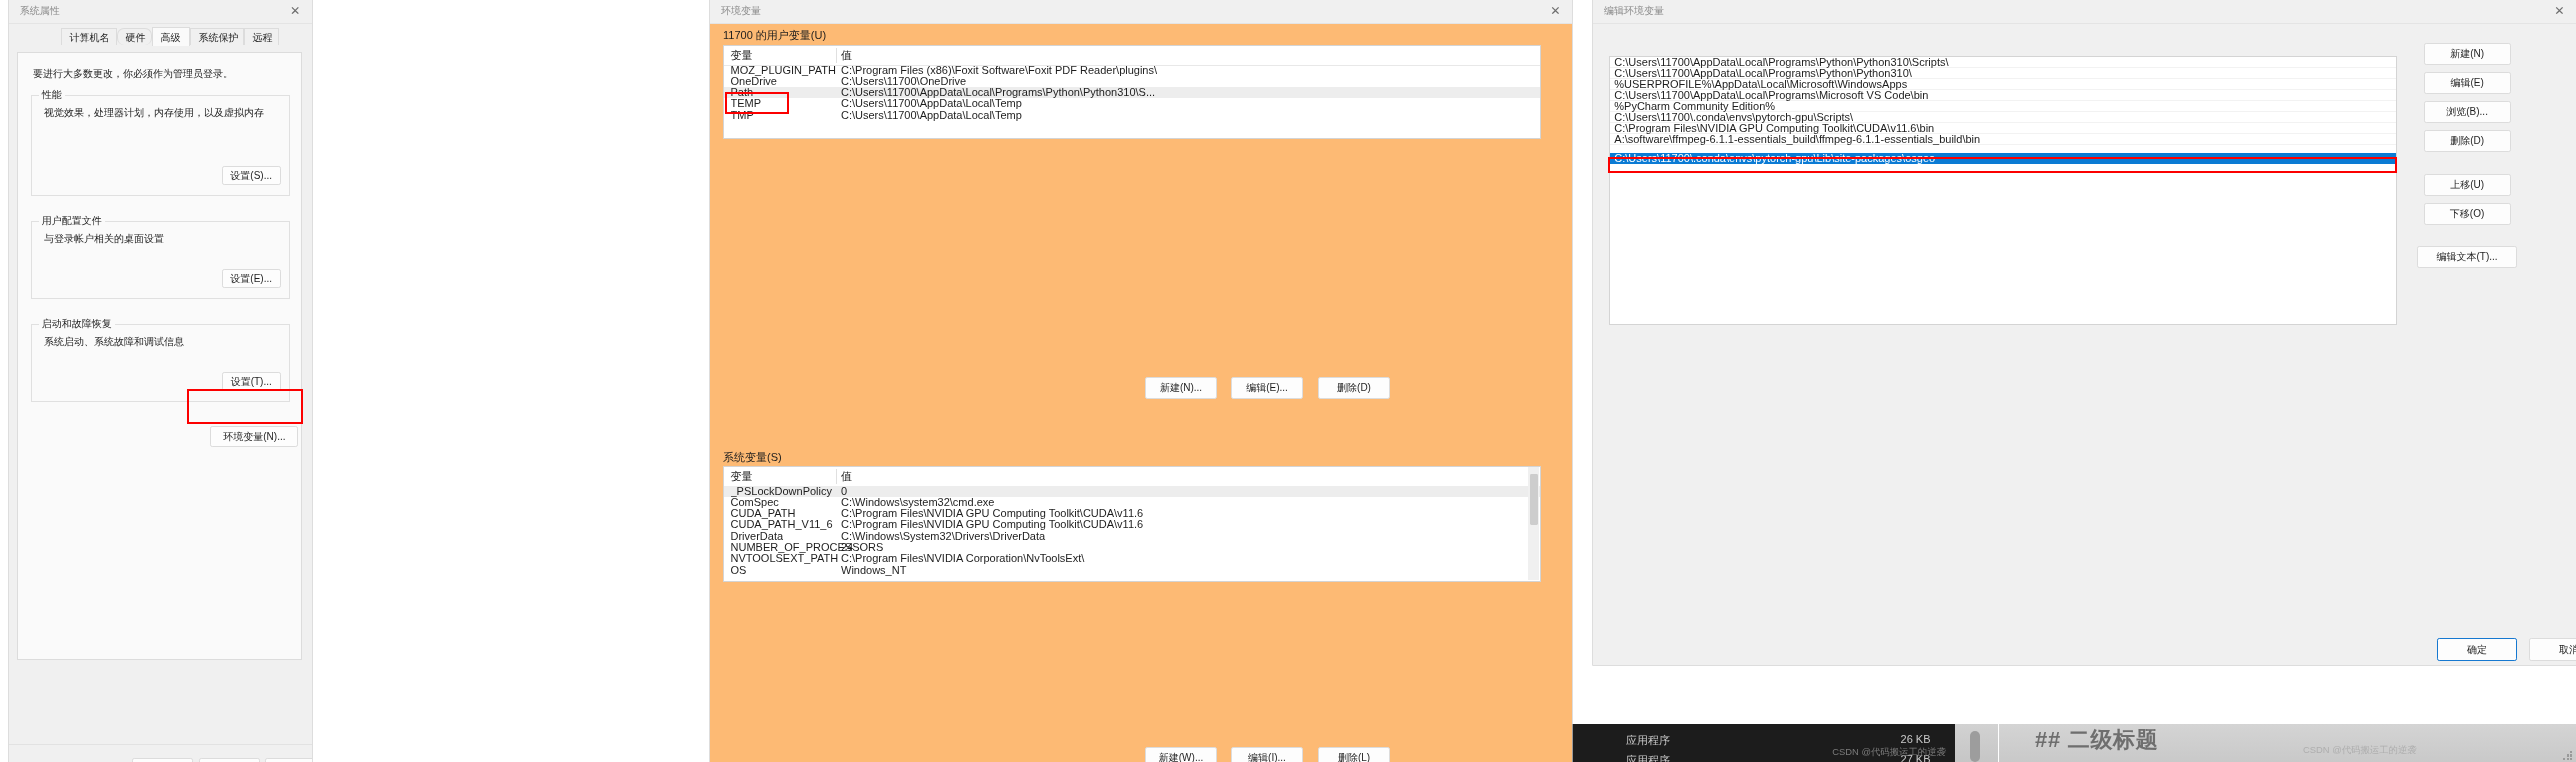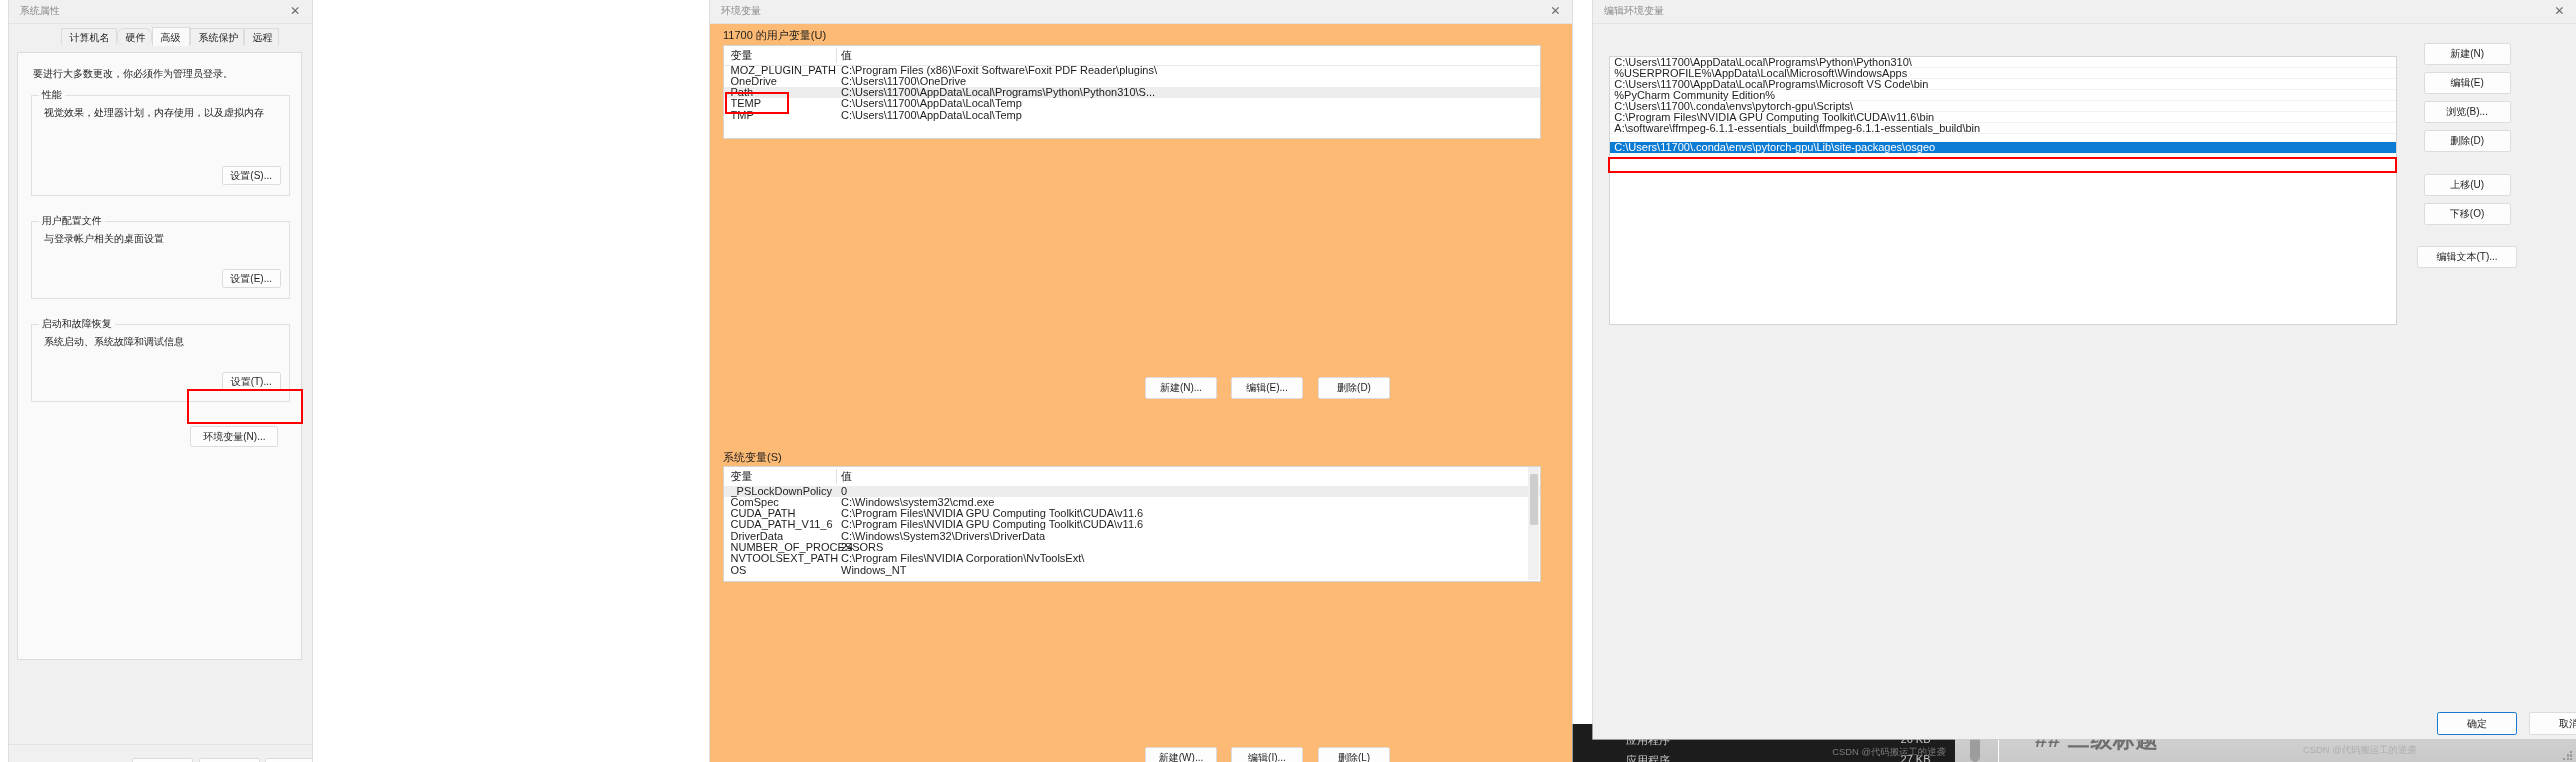--- a/index.html
+++ b/index.html
@@ -366,21 +366,21 @@
   }
 
   .btnrow { position: absolute; }
   .btnrow .btn { position: absolute; top: 0; }
 
   
   #editenv {
     left: 1593px;
     top: 0px;
     width: 983px;
-    height: 739px;
+    height: 665px;
     background: #f0f0f0;
   }
   #editenv .body { position: absolute; left:0; top:22.5px; right:0; bottom:0; }
 
   .pathlist {
     position: absolute;
     left: 16px;
     top: 33px;
     width: 788px;
     height: 269px;
@@ -487,21 +487,21 @@
         <span class="desc">与登录帐户相关的桌面设置</span>
         <div class="btn btn-abs" style="right:8.7px; bottom:9.4px; width:59px; height:19.6px; line-height:18px;">设置(E)...</div>
       </div>
 
       <div class="groupbox" style="left:13px; top:271px; width:259px; height:78px;">
         <span class="legend">启动和故障恢复</span>
         <span class="desc">系统启动、系统故障和调试信息</span>
         <div class="btn btn-abs" style="right:8.7px; bottom:9.4px; width:59px; height:19.6px; line-height:18px;">设置(T)...</div>
       </div>
 
-      <div class="btn btn-abs" style="left:172px; top:373px; width:88px; height:21px; line-height:19.6px;">环境变量(N)...</div>
+      <div class="btn btn-abs" style="left:192px; top:373px; width:88px; height:21px; line-height:19.6px;">环境变量(N)...</div>
     </div>
 
     <div class="redbox" style="left:178px; top:366px; width:116px; height:35px;"></div>
 
     <div class="dialog-footer-sep" style="top:721px; width:303px;"></div>
     <div class="btn btn-abs" style="left:123px; top:735px; width:61px; height:22px; line-height:20px;">确定</div>
     <div class="btn btn-abs" style="left:190px; top:735px; width:61px; height:22px; line-height:20px;">取消</div>
     <div class="btn btn-abs disabled" style="left:256px; top:735px; width:61px; height:22px; line-height:20px;">应用(A)</div>
   </div>
 </div>
@@ -610,20 +610,21 @@
 </div>
 
 <div class="win" id="editenv">
   <div class="win-titlebar">
     <div class="win-title">编辑环境变量</div>
     <div class="win-close">✕</div>
   </div>
 
   <div class="body">
     <div class="pathlist">
+      <div class="prow">C:\Users\11700\AppData\Local\Programs\Python\Python310\Scripts\</div>
       <div class="prow">C:\Users\11700\AppData\Local\Programs\Python\Python310\</div>
       <div class="prow">%USERPROFILE%\AppData\Local\Microsoft\WindowsApps</div>
       <div class="prow">C:\Users\11700\AppData\Local\Programs\Microsoft VS Code\bin</div>
       <div class="prow">%PyCharm Community Edition%</div>
       <div class="prow">C:\Users\11700\.conda\envs\pytorch-gpu\Scripts\</div>
       <div class="prow">C:\Program Files\NVIDIA GPU Computing Toolkit\CUDA\v11.6\bin</div>
       <div class="prow">A:\software\ffmpeg-6.1.1-essentials_build\ffmpeg-6.1.1-essentials_build\bin</div>
       <div class="prow selected">C:\Users\11700\.conda\envs\pytorch-gpu\Lib\site-packages\osgeo</div>
     </div>
 

